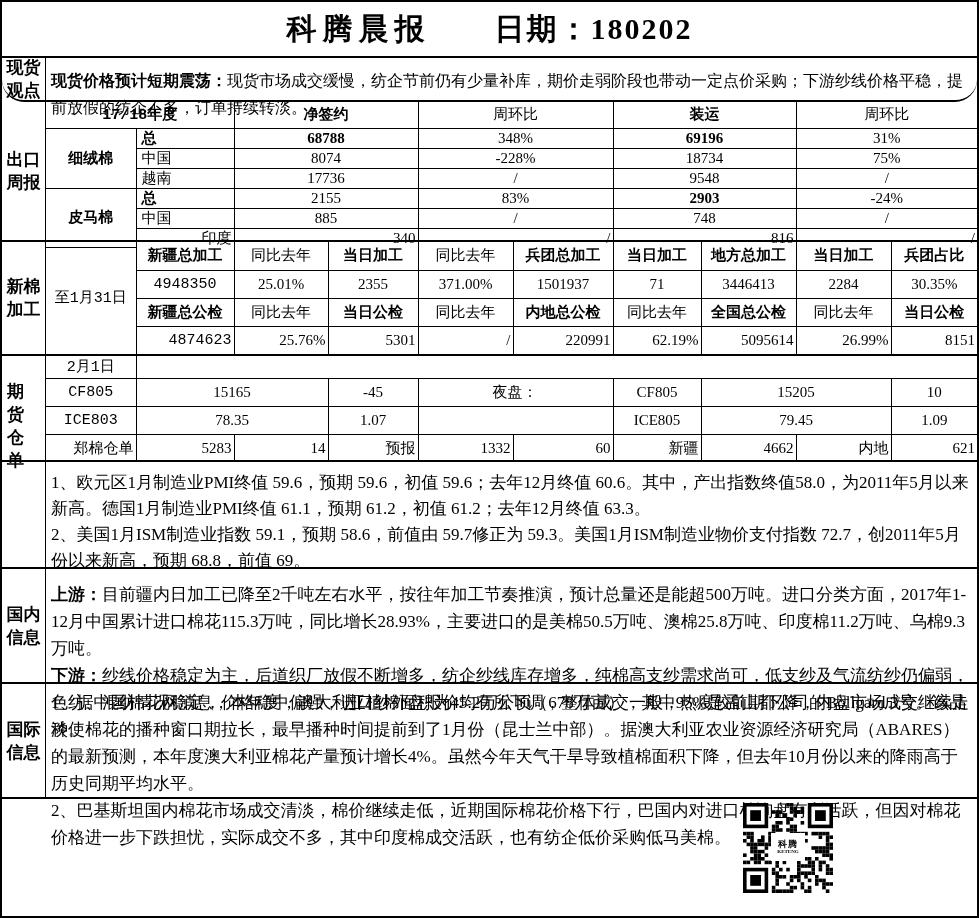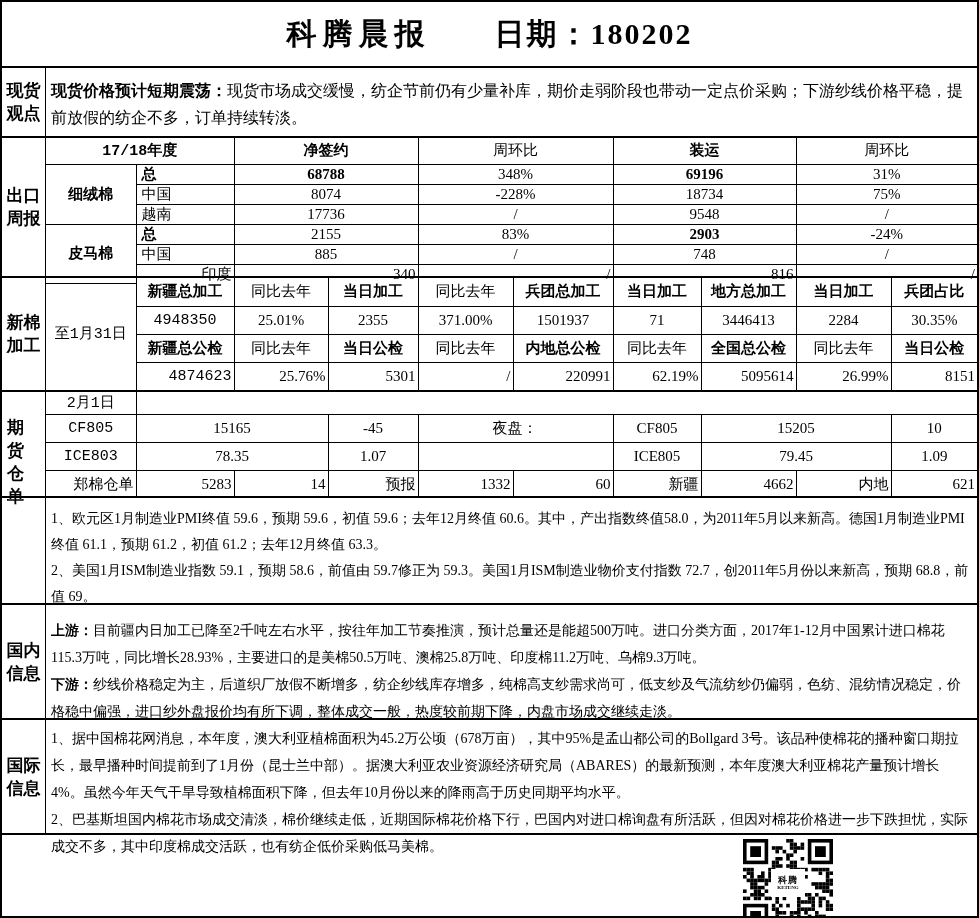--- a/index.html
+++ b/index.html
@@ -1,40 +1,40 @@
 <!DOCTYPE html>
 <html><head>
 <meta charset="utf-8">
 <style>
   * { margin:0; padding:0; box-sizing:border-box; }
   html,body { background:#fff; }
   body { font-family:"Liberation Serif","DejaVu Serif",serif; color:#000; }
   .page { position:relative; width:979px; height:918px; border:2px solid #000; background:#fff; overflow:hidden; }
 
-  .titlebar { height:66px; border-bottom:2px solid #000; display:flex; align-items:center; justify-content:center; gap:64px; }
+  .titlebar { height:56px; border-bottom:2px solid #000; display:flex; align-items:center; justify-content:center; gap:64px; }
   .titlebar .t1 { font-size:30px; font-weight:bold; letter-spacing:6px; }
   .titlebar .t2 { font-size:30px; font-weight:bold; letter-spacing:2px; }
 
   .sec { display:flex; border-bottom:2px solid #000; }
   .side { width:44px; border-right:1px solid #000; display:flex; flex-direction:column; align-items:center; justify-content:center;
           font-weight:bold; font-size:17px; line-height:23px; white-space:pre-line; text-align:center; }
   .content { flex:1; min-width:0; }
 
-  .sec-spot     { height:70px; }
+  .sec-spot     { height:44px;border-radius:23px; }
   .sec-export   { height:140px; }
   .sec-newcot   { height:114px; }
   .sec-futures  { height:106px; }
   .sec-macro    { height:107px; }
   .sec-domestic { height:115px; }
   .sec-intl     { height:115px; }
   .sec-qr       { height:125px; border-bottom:none; position:relative;padding-left:44px; }
 
   .txt { padding:9px 6px 0 5px; font-size:16px; line-height:27px; }
   .txt b { font-size:16px; }
-  .small-txt { padding:8px 6px 0 5px; font-size:14px; line-height:26px; }
+  .small-txt { padding:8px 6px 0 5px; font-size:17px; line-height:26px; }
   .para { text-indent:0; }
 
   table { border-collapse:collapse; table-layout:fixed; width:100%; height:100%; }
   td { border:1px solid #000; font-size:15px; text-align:center; vertical-align:middle; overflow:hidden; white-space:nowrap; padding:0 2px; }
   td:first-child { border-left:none;font-family:Liberation Mono, monospace; }
   tr td:last-child { border-right:none; }
   tr:first-child td { border-top:none; }
   tr:last-child td { border-bottom:none;text-align:right; }
   td.b { font-weight:bold; }
   td.left { text-align:left; padding-left:5px; }

